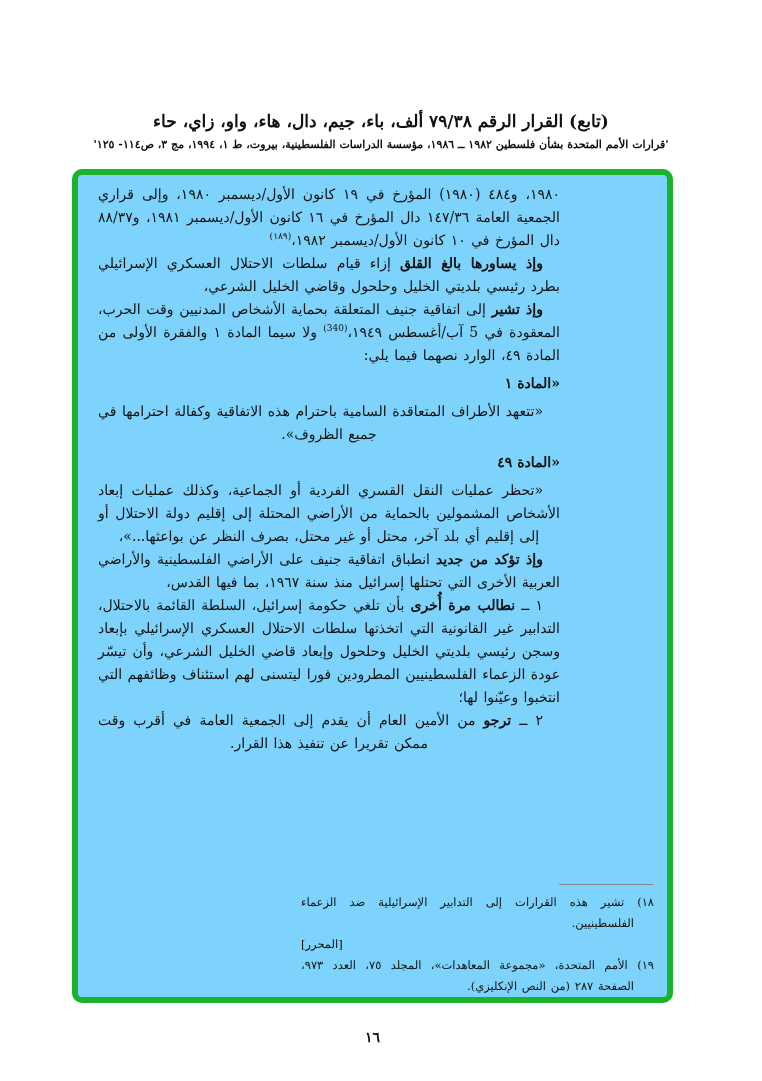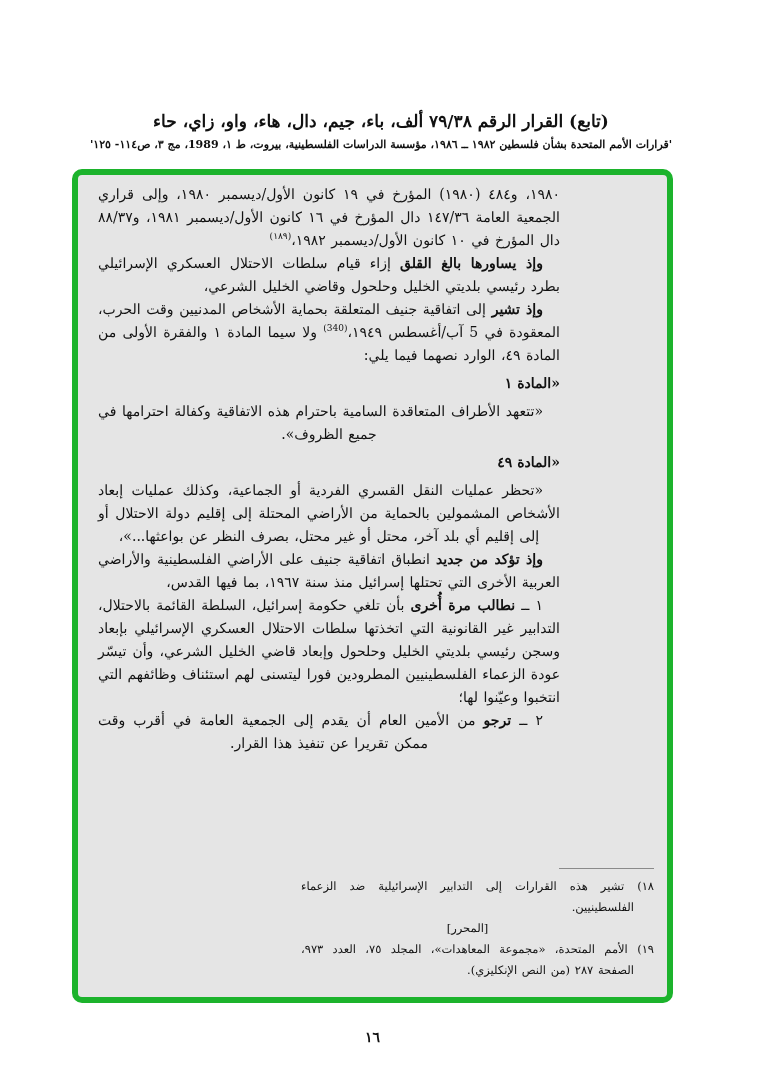--- a/index.html
+++ b/index.html
@@ -14,64 +14,64 @@
 
   .green-box {
     box-sizing:border-box;
     margin:18px 0 0 72px;
     width:601px; height:834px;
     border:6px solid #1CB32C;
     border-radius:10px;
     direction:rtl;
     position:relative;
     overflow:hidden;
-    background:#e5e5e5;
+    background:#7dd3fc;
   }
   .body-col { margin:8px 107px 0 20px; }
   .para {
     font-size:14px; line-height:23px; margin:0;
     text-align:justify; text-indent:17px;
     word-spacing:1px;
   }
   .para.first { text-indent:0; }
   .para.quote { text-align-last:center; }
   .para.center-last { text-align-last:center; }
   .article-heading {
     font-size:14px; font-weight:bold; 
     margin:5px 0; line-height:23px;
   }
   sup.ref { font-size:9px; line-height:0; }
 
-  .footnotes { position:absolute; left:0; right:0; bottom:16px; }
+  .footnotes { position:absolute; left:0; right:0; bottom:0; }
   .fn-rule {
     width:95px; height:0;
     border-top:1px solid #8a8a8a;
     margin:0 13px 7px auto;
   }
   .fn {
     box-sizing:border-box;
     width:353px; margin:0 13px 0 auto;
     font-size:11.5px; line-height:21px;
     text-align:justify;
     padding-right:20px; text-indent:-20px;
     word-spacing:1px;
   }
-  .fn-suffix { text-indent:0; text-align:center; }
+  .fn-suffix { text-indent:0; text-align:left; }
 
   .page-num {
     width:601px; margin:26px 0 0 72px;
     text-align:center; font-size:14px; font-weight:bold;
   }
 </style>
 </head>
 <body>
 
 <div class="header">
   <div class="title">(تابع) القرار الرقم ٧٩/٣٨ ألف، باء، جيم، دال، هاء، واو، زاي، حاء</div>
-  <div class="source">'قرارات الأمم المتحدة بشأن فلسطين ١٩٨٢ ــ ١٩٨٦، مؤسسة الدراسات الفلسطينية، بيروت، ط ١، 1989، مج ٣، ص١١٤- ١٢٥'</div>
+  <div class="source">'قرارات الأمم المتحدة بشأن فلسطين ١٩٨٢ ــ ١٩٨٦، مؤسسة الدراسات الفلسطينية، بيروت، ط ١، ١٩٩٤، مج ٣، ص١١٤- ١٢٥'</div>
 </div>
 
 <div class="green-box">
   <div class="body-col">
 
     <p class="para first"><span>١٩٨٠، و٤٨٤ (١٩٨٠) المؤرخ في ١٩ كانون الأول/ديسمبر ١٩٨٠، وإلى قراري الجمعية العامة ١٤٧/٣٦ دال المؤرخ في ١٦ كانون الأول/ديسمبر ١٩٨١، و٨٨/٣٧ دال المؤرخ في ١٠ كانون الأول/ديسمبر ١٩٨٢،</span><sup class="ref">(١٨٩)</sup></p>
 
     <p class="para"><b>وإذ يساورها بالغ القلق</b><span> إزاء قيام سلطات الاحتلال العسكري الإسرائيلي بطرد رئيسي بلديتي الخليل وحلحول وقاضي الخليل الشرعي،</span></p>
 
     <p class="para"><b>وإذ تشير</b><span> إلى اتفاقية جنيف المتعلقة بحماية الأشخاص المدنيين وقت الحرب، المعقودة في 5 آب/أغسطس ١٩٤٩،</span><sup class="ref">(340)</sup><span> ولا سيما المادة ١ والفقرة الأولى من المادة ٤٩، الوارد نصهما فيما يلي:</span></p>

